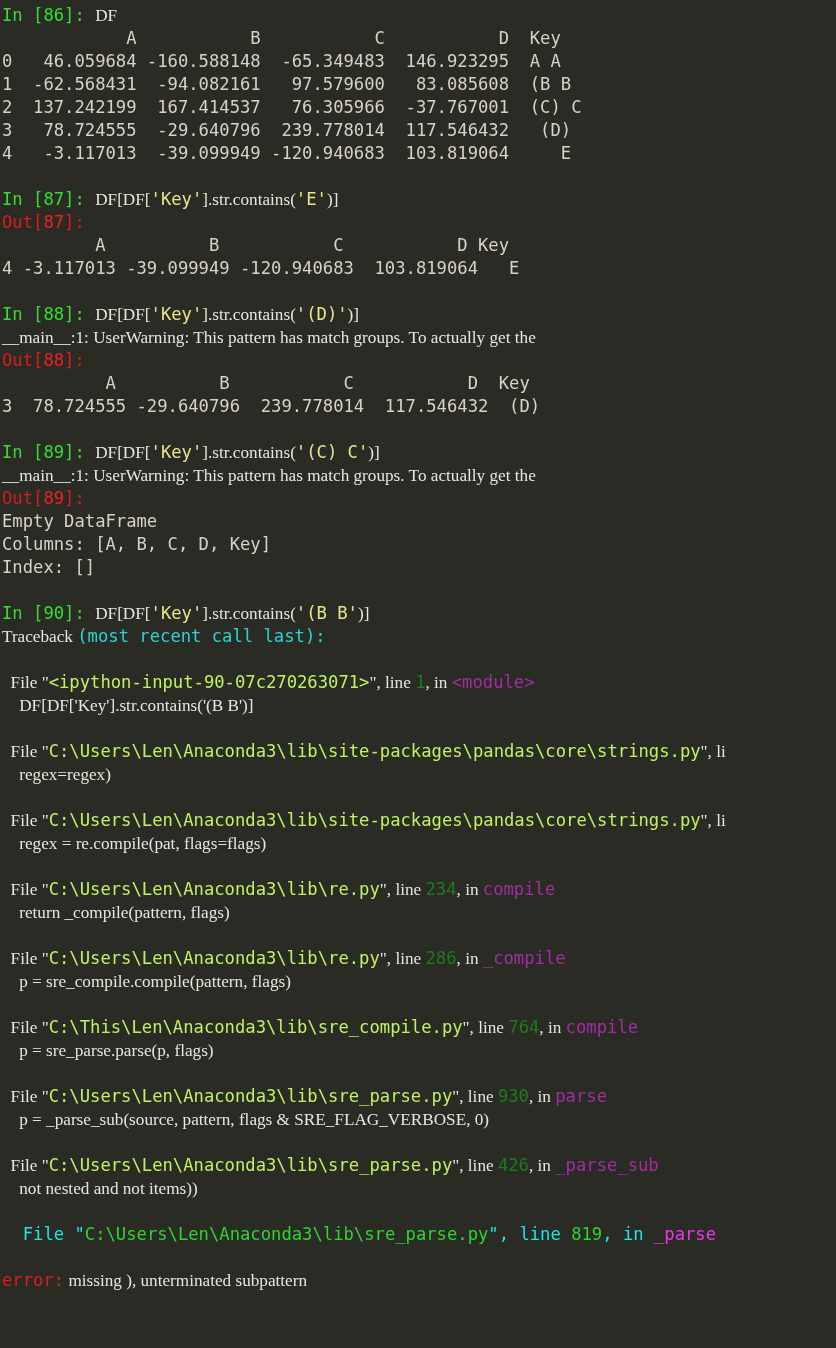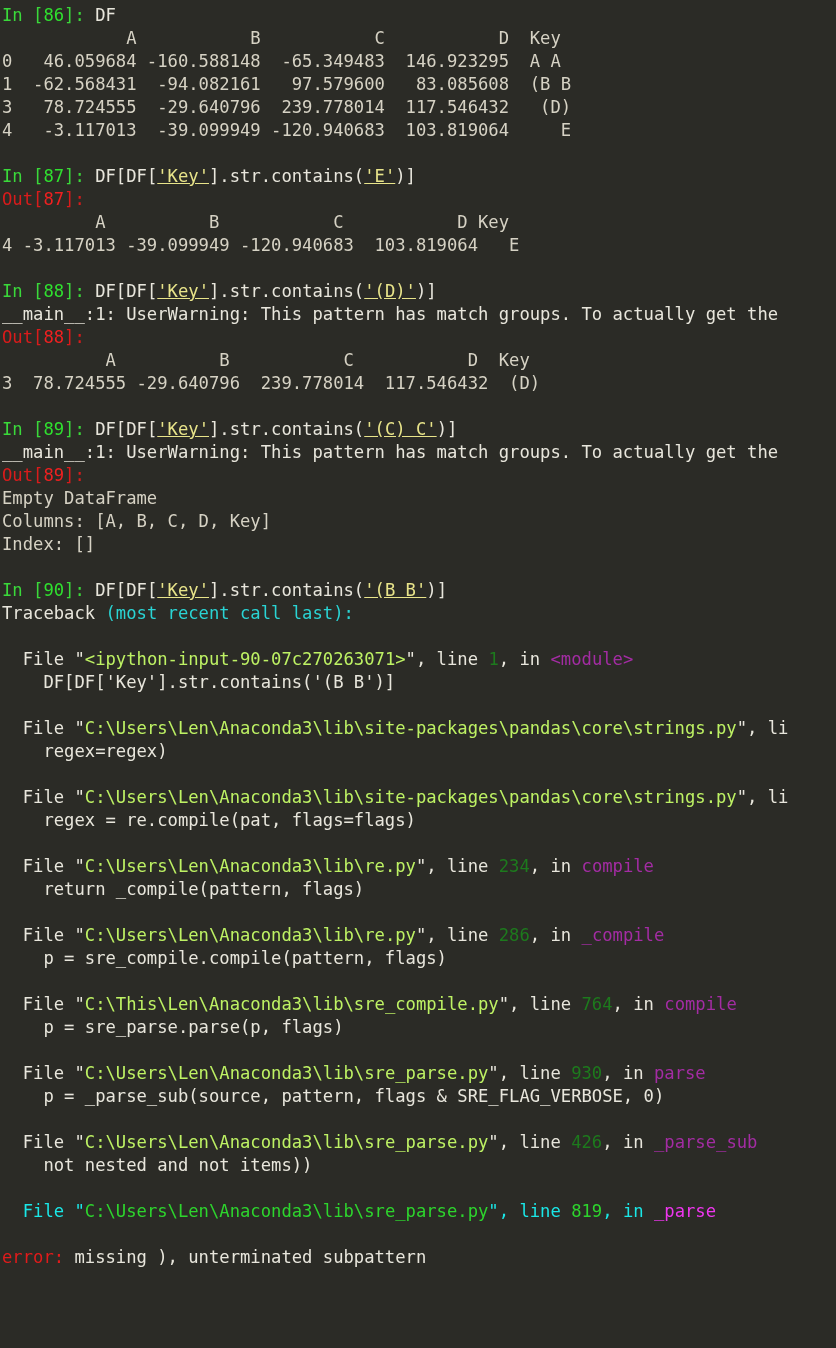--- a/index.html
+++ b/index.html
@@ -29,46 +29,47 @@
     white-space: pre;
     letter-spacing: 0px;
     padding-left: 2px;
     overflow: hidden;
     color: #d6d2c4;
   }
   .line.blank { color: transparent; }
 
   
   .c-plain    { color: #d6d2c4; }
-  .c-white    { color: #e8e6dc; }
+  .c-white    { color: #e8e6dc; font-family: Liberation Serif, serif; }
   .c-inprompt { color: #3ad93a; }
   .c-innum    { color: #2fe02f; }
   .c-outprompt{ color: #d91b1b; }
   .c-outnum   { color: #f02020; }
-  .c-str      { color: #e8e48a; text-decoration: underline; }
+  .c-str      { color: #e8e48a; }
   .c-traceback{ color: #2ad4d4; }
   .c-path     { color: #bef264; }
   .c-lineno   { color: #1d7a1d; }
   .c-func     { color: #a32ca3; }
   .c-hl-file  { color: #1ae7e7; }
   .c-hl-path  { color: #2dd52d; }
   .c-hl-num   { color: #2dd52d; }
   .c-hl-func  { color: #ef36ef; }
   .c-hl-src   { color: #ecec28; }
   .c-error    { color: #e01b1b; }
 </style>
 </head>
 <body>
 
 <div id="console">
 
   <div class="line"><span class="c-inprompt">In [</span><span class="c-innum">86</span><span class="c-inprompt">]: </span><span class="c-white">DF</span></div>
   <div class="line c-plain">            A           B           C           D  Key</div>
   <div class="line c-plain">0   46.059684 -160.588148  -65.349483  146.923295  A A</div>
   <div class="line c-plain">1  -62.568431  -94.082161   97.579600   83.085608  (B B</div>
+  <div class="line c-plain">2  137.242199  167.414537   76.305966  -37.767001  (C) C</div>
   <div class="line c-plain">3   78.724555  -29.640796  239.778014  117.546432   (D)</div>
   <div class="line c-plain">4   -3.117013  -39.099949 -120.940683  103.819064     E</div>
   <div class="line blank">&nbsp;</div>
 
   <div class="line"><span class="c-inprompt">In [</span><span class="c-innum">87</span><span class="c-inprompt">]: </span><span class="c-white">DF[DF[</span><span class="c-str">'Key'</span><span class="c-white">].str.contains(</span><span class="c-str">'E'</span><span class="c-white">)]</span></div>
   <div class="line"><span class="c-outprompt">Out[</span><span class="c-outnum">87</span><span class="c-outprompt">]:</span></div>
   <div class="line c-plain">         A          B           C           D Key</div>
   <div class="line c-plain">4 -3.117013 -39.099949 -120.940683  103.819064   E</div>
   <div class="line blank">&nbsp;</div>
 

